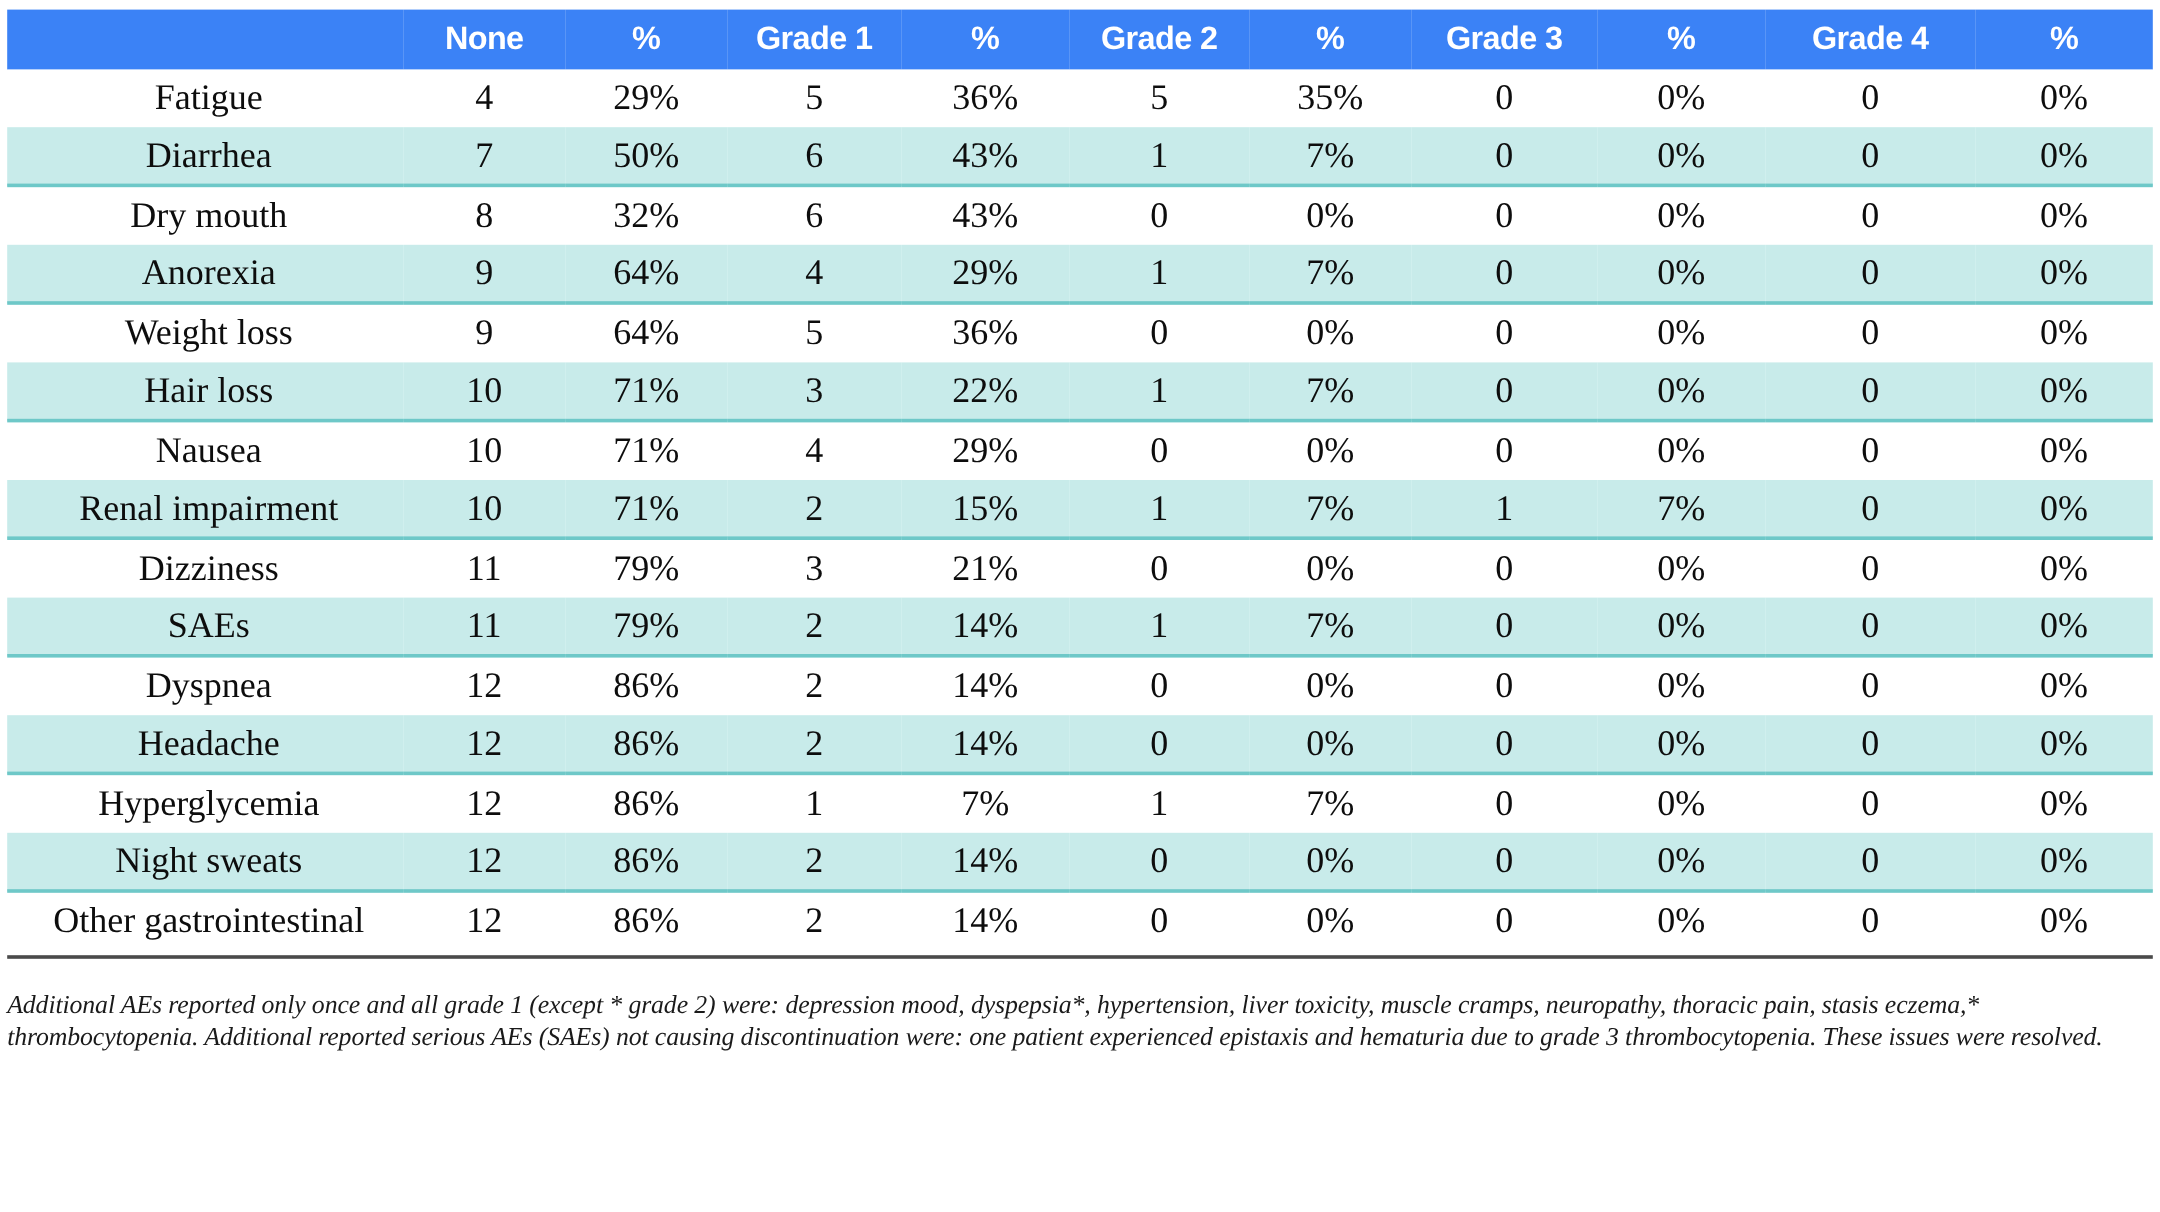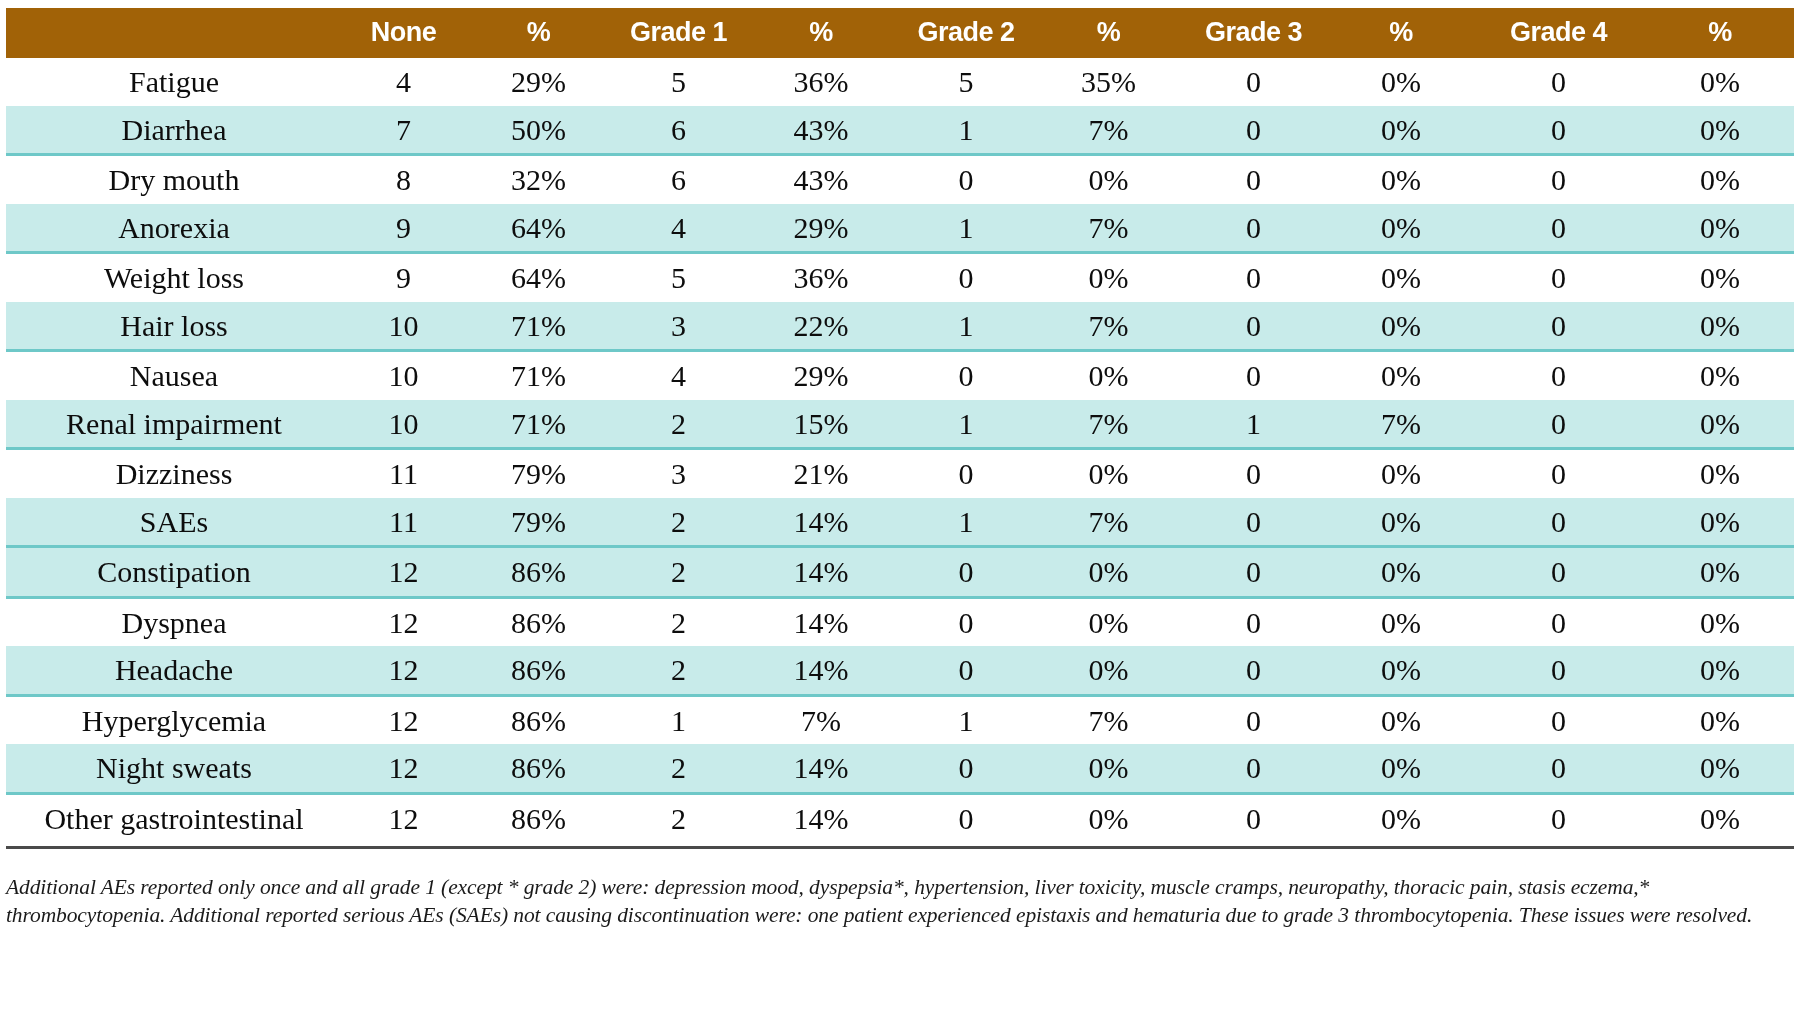--- a/index.html
+++ b/index.html
@@ -19,21 +19,21 @@
     height: 1010px;
     box-sizing: border-box;
     padding: 8px 6px 0 6px;
   }
   table.ae-table {
     width: 1788px;
     border-collapse: collapse;
     table-layout: fixed;
   }
   table.ae-table thead th {
-    background: #a16207;
+    background: #3b82f6;
     color: #ffffff;
     font-family: "Liberation Sans", "DejaVu Sans", sans-serif;
     font-weight: bold;
     font-size: 27px;
     letter-spacing: -0.5px;
     text-align: center;
     padding: 9px 4px 10px 4px;
     white-space: nowrap;
   }
   table.ae-table thead th.label-head {
@@ -248,33 +248,20 @@
           <td>79%</td>
           <td>2</td>
           <td>14%</td>
           <td>1</td>
           <td>7%</td>
           <td>0</td>
           <td>0%</td>
           <td>0</td>
           <td>0%</td>
         </tr>
-        <tr class="alt">
-          <td class="row-label">Constipation</td>
-          <td>12</td>
-          <td>86%</td>
-          <td>2</td>
-          <td>14%</td>
-          <td>0</td>
-          <td>0%</td>
-          <td>0</td>
-          <td>0%</td>
-          <td>0</td>
-          <td>0%</td>
-        </tr>
         <tr class="plain">
           <td class="row-label">Dyspnea</td>
           <td>12</td>
           <td>86%</td>
           <td>2</td>
           <td>14%</td>
           <td>0</td>
           <td>0%</td>
           <td>0</td>
           <td>0%</td>

